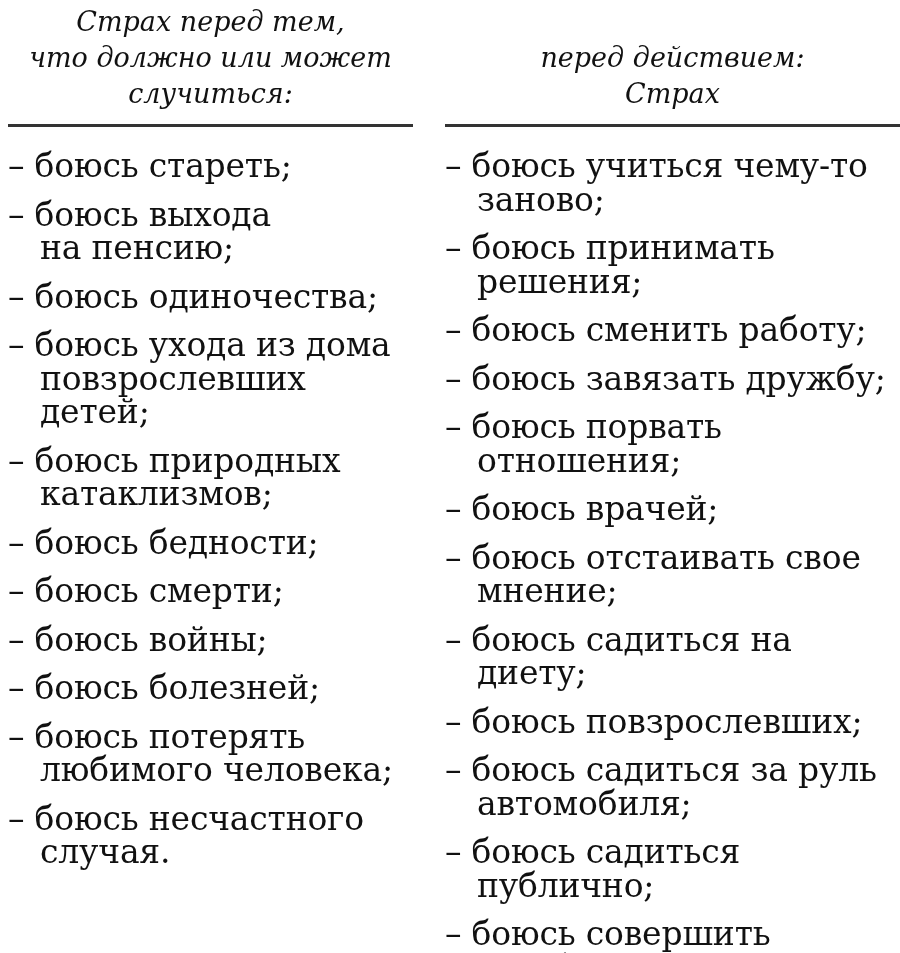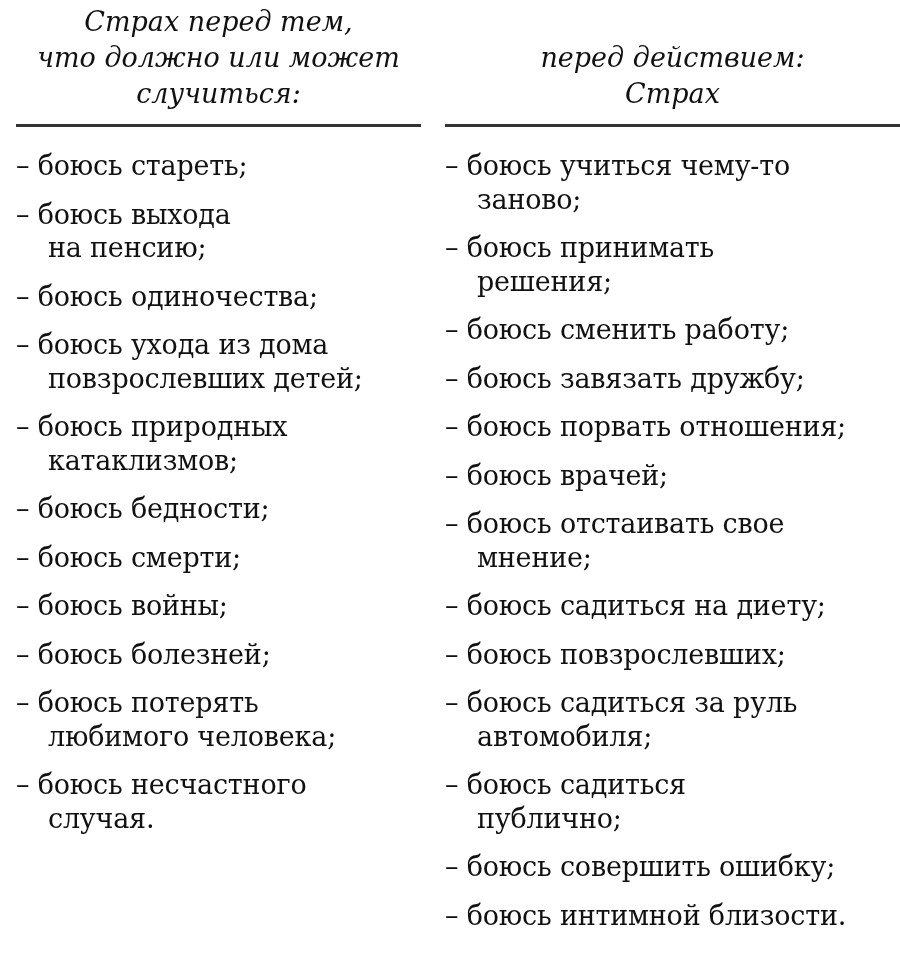--- a/index.html
+++ b/index.html
@@ -1,24 +1,24 @@
 <!DOCTYPE html>
 <html><head>
 <meta charset="utf-8">
 <style>
   html, body { margin: 0; padding: 0; background: #ffffff; }
   body { width: 900px; height: 953px; position: relative; overflow: hidden; color: #111; font-family: "DejaVu Serif", "Liberation Serif", serif; }
   .col { position: absolute; top: 0; }
-  .col-left { left: 16px; width: 405px; }
+  .col-left { left: 8px; width: 405px; }
   .col-right { left: 445px; width: 455px; }
   .head { font-style: italic; font-family: "DejaVu Serif", serif; font-size: 27px; line-height: 36px; text-align: center; height: 112px; display: flex; flex-direction: column; justify-content: flex-end; padding-bottom: 0; }
   .head span { display: block; white-space: nowrap; }
   .rule { height: 3px; background: #333; margin-top: 12px; }
   ul { list-style: none; margin: 0; padding: 0; margin-top: 22px; }
-  li { font-size: 27px; line-height: 33.5px; margin-bottom: 15px; padding-left: 32px; text-indent: -32px; white-space: pre-line; letter-spacing: -0.2px; }
+  li { font-size: 33px; line-height: 33.5px; margin-bottom: 15px; padding-left: 32px; text-indent: -32px; white-space: pre-line; letter-spacing: -0.2px; }
 </style>
 </head>
 <body>
 
 <div class="col col-left">
   <div class="head">
     <span>Страх перед тем,</span>
     <span>что должно или может</span>
     <span>случиться:</span>
   </div>

